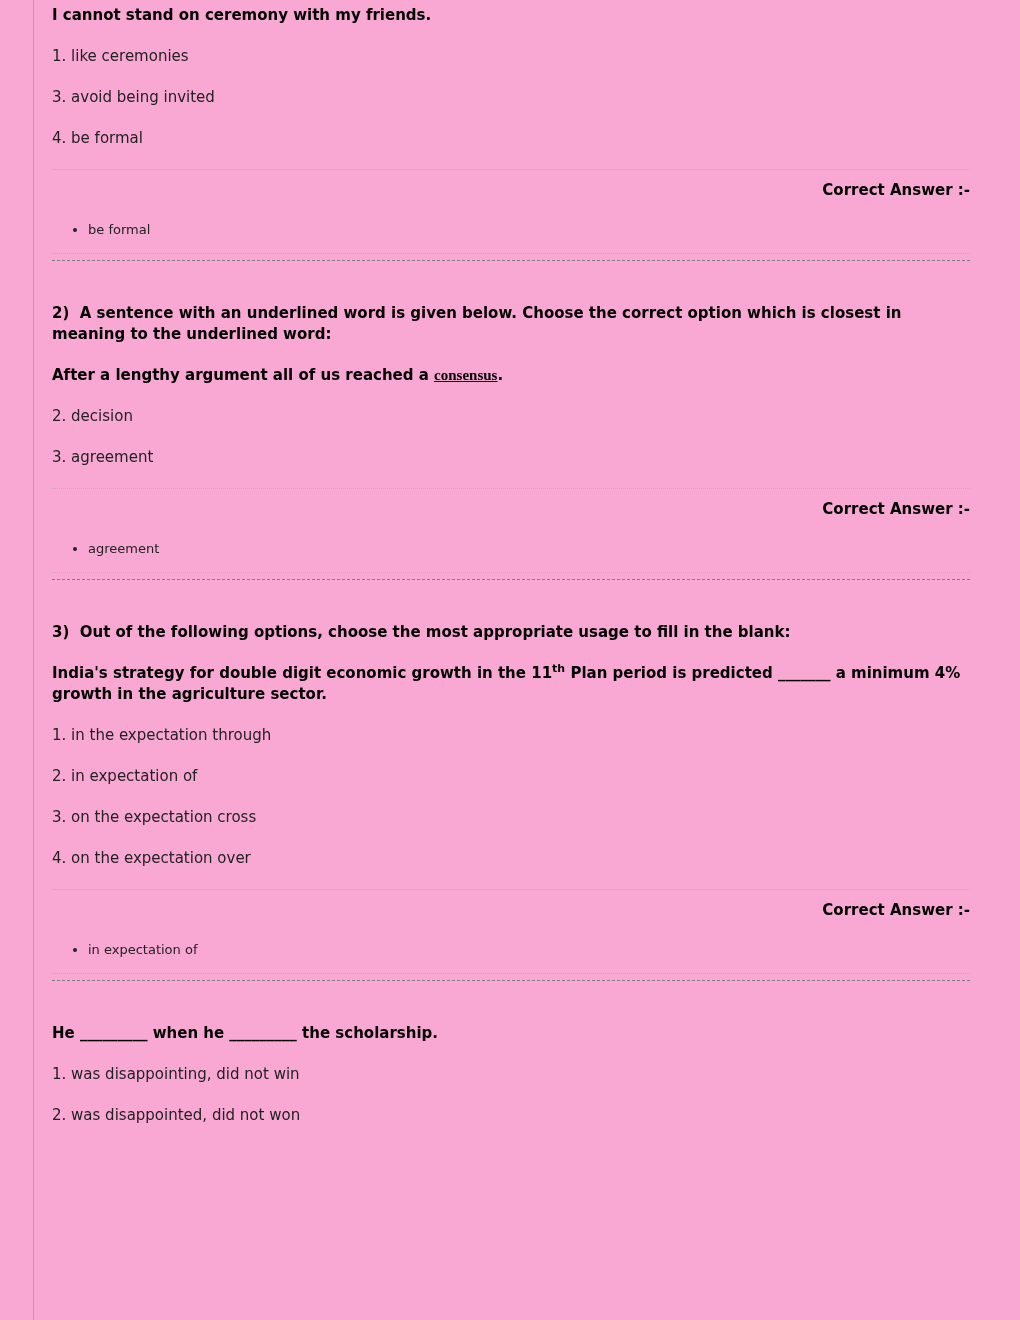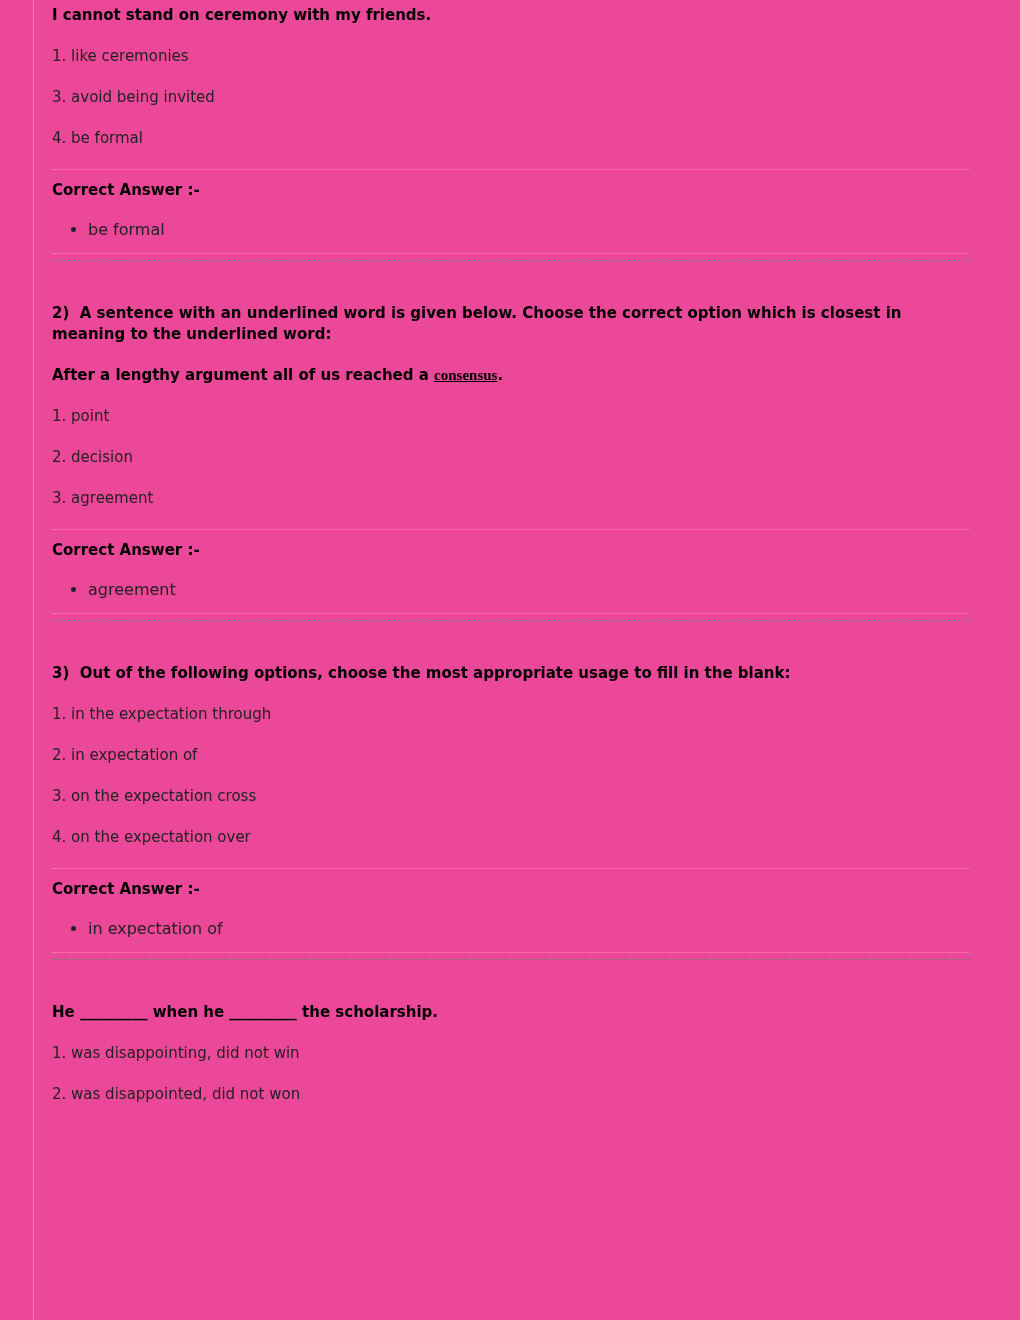--- a/index.html
+++ b/index.html
@@ -6,21 +6,21 @@
     margin: 0;
     padding: 0;
     background: #ffffff;
     font-family: "DejaVu Sans", "Liberation Sans", sans-serif;
     color: #1f1f1f;
   }
   .viewport {
     width: 1020px;
     height: 1320px;
     overflow: hidden;
-    background: #ec4899;
+    background: #f9a8d4;
     position: relative;
   }
   .page {
     box-sizing: border-box;
     margin-left: 33px;
     width: 957px;
     min-height: 1320px;
     border-left: 1px solid #a6a6a6;
     padding: 0 20px 0 18px;
   }
@@ -42,28 +42,29 @@
   .q-block { padding-top: 42px; }
   .answer-box {
     border-top: 1px dotted #b3b3b3;
     border-bottom: 1px dotted #b3b3b3;
     padding: 10px 0 13px 0;
   }
   .ca-label {
     font-weight: bold;
     color: #000;
     margin: 0 0 18px 0;
+    text-align: right;
   }
   .answer-list {
     margin: 0;
     padding-left: 36px;
   }
   .answer-list li {
     list-style: disc;
-    font-size: 16px;
+    font-size: 13px;
     line-height: 21px;
     color: #222;
   }
   hr.q-divider {
     border: none;
     border-top: 1px dashed #7d7d7d;
     margin: 6px 0 0 0;
     height: 0;
   }
   .opt-tight { margin-bottom: 0; }
@@ -84,34 +85,34 @@
         <ul class="answer-list">
           <li>be formal</li>
         </ul>
       </div>
       <hr class="q-divider">
     </section>
 
     <section class="q-block">
       <p class="q-heading">2)  A sentence with an underlined word is given below. Choose the correct option which is closest in meaning to the underlined word:</p>
       <p class="q-stem"><span>After a lengthy argument all of us reached a </span><span class="uline">consensus</span><span>.</span></p>
-      <p class="option">1. point</p>
       <p class="option">2. decision</p>
       <p class="option">3. agreement</p>
       <div class="answer-box">
         <p class="ca-label">Correct Answer :-</p>
         <ul class="answer-list">
           <li>agreement</li>
         </ul>
       </div>
       <hr class="q-divider">
     </section>
 
     <section class="q-block">
       <p class="q-heading">3)  Out of the following options, choose the most appropriate usage to fill in the blank:</p>
+      <p class="q-stem"><span>India's strategy for double digit economic growth in the 11</span><sup>th</sup><span> Plan period is predicted _______ a minimum 4% growth in the agriculture sector.</span></p>
       <p class="option">1. in the expectation through</p>
       <p class="option">2. in expectation of</p>
       <p class="option">3. on the expectation cross</p>
       <p class="option">4. on the expectation over</p>
       <div class="answer-box">
         <p class="ca-label">Correct Answer :-</p>
         <ul class="answer-list">
           <li>in expectation of</li>
         </ul>
       </div>

